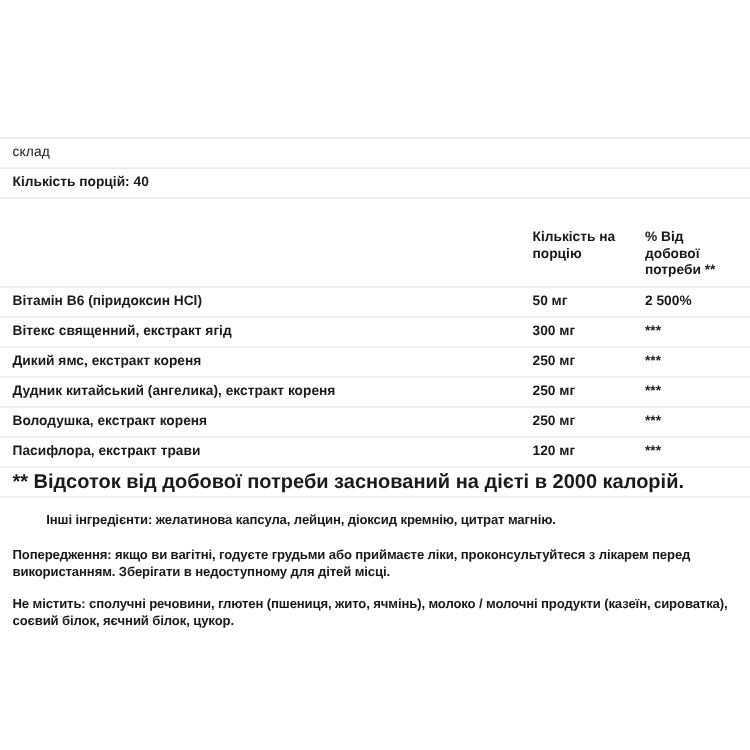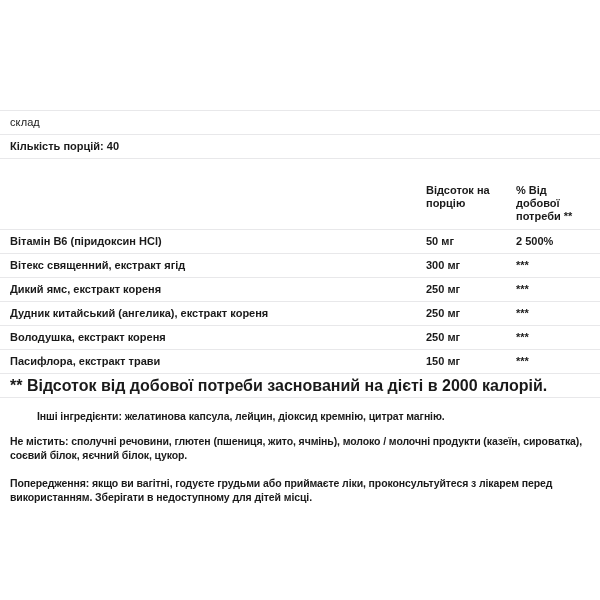--- a/index.html
+++ b/index.html
@@ -112,21 +112,21 @@
 
 
   <div class="row row-strong">
     <div class="col-name">Кількість порцій: 40</div>
   </div>
 
   <div class="header-gap"></div>
 
   <div class="row header-row">
     <div class="col-name"></div>
-    <div class="col-amt">Відсоток на порцію</div>
+    <div class="col-amt">Кількість на порцію</div>
     <div class="col-dv">% Від добової потреби **</div>
   </div>
 
   <div class="row ing-row">
     <div class="col-name">Вітамін B6 (піридоксин HCl)</div>
     <div class="col-amt">50 мг</div>
     <div class="col-dv">2 500%</div>
   </div>
 
   <div class="row ing-row">
@@ -148,30 +148,30 @@
   </div>
 
   <div class="row ing-row">
     <div class="col-name">Володушка, екстракт кореня</div>
     <div class="col-amt">250 мг</div>
     <div class="col-dv">***</div>
   </div>
 
   <div class="row ing-row">
     <div class="col-name">Пасифлора, екстракт трави</div>
-    <div class="col-amt">150 мг</div>
+    <div class="col-amt">120 мг</div>
     <div class="col-dv">***</div>
   </div>
 
   <div class="row note-row">
     <div class="col-name" style="flex:1 1 auto">** Відсоток від добової потреби заснований на дієті в 2000 калорій.</div>
   </div>
 
 
   <div class="bottom-line"></div>
 
   <div class="para p-other">Інші інгредієнти: желатинова капсула, лейцин, діоксид кремнію, цитрат магнію.</div>
 
+  <div class="para p-warn">Попередження: якщо ви вагітні, годуєте грудьми або приймаєте ліки, проконсультуйтеся з лікарем перед використанням. Зберігати в недоступному для дітей місці.</div>
+
   <div class="para p-free">Не містить: сполучні речовини, глютен (пшениця, жито, ячмінь), молоко / молочні продукти (казеїн, сироватка), соєвий білок, яєчний білок, цукор.</div>
-
-  <div class="para p-warn">Попередження: якщо ви вагітні, годуєте грудьми або приймаєте ліки, проконсультуйтеся з лікарем перед використанням. Зберігати в недоступному для дітей місці.</div>
 
 </div>
 
 </body></html>

